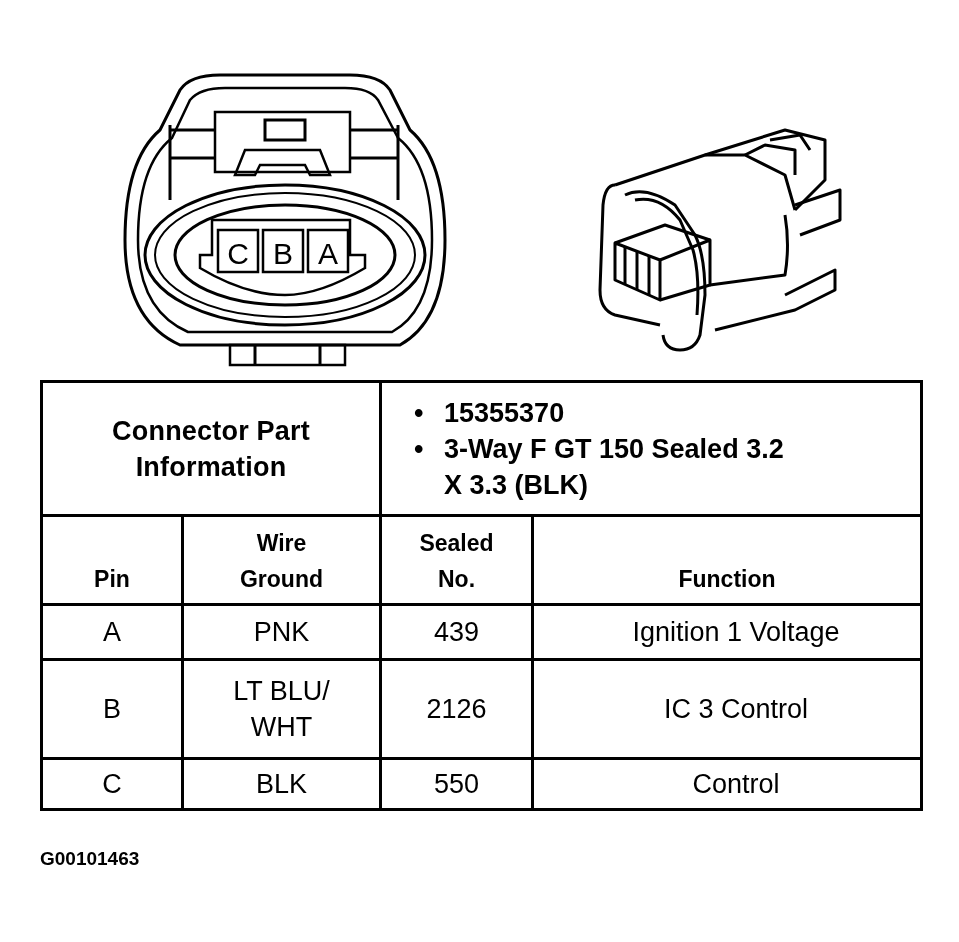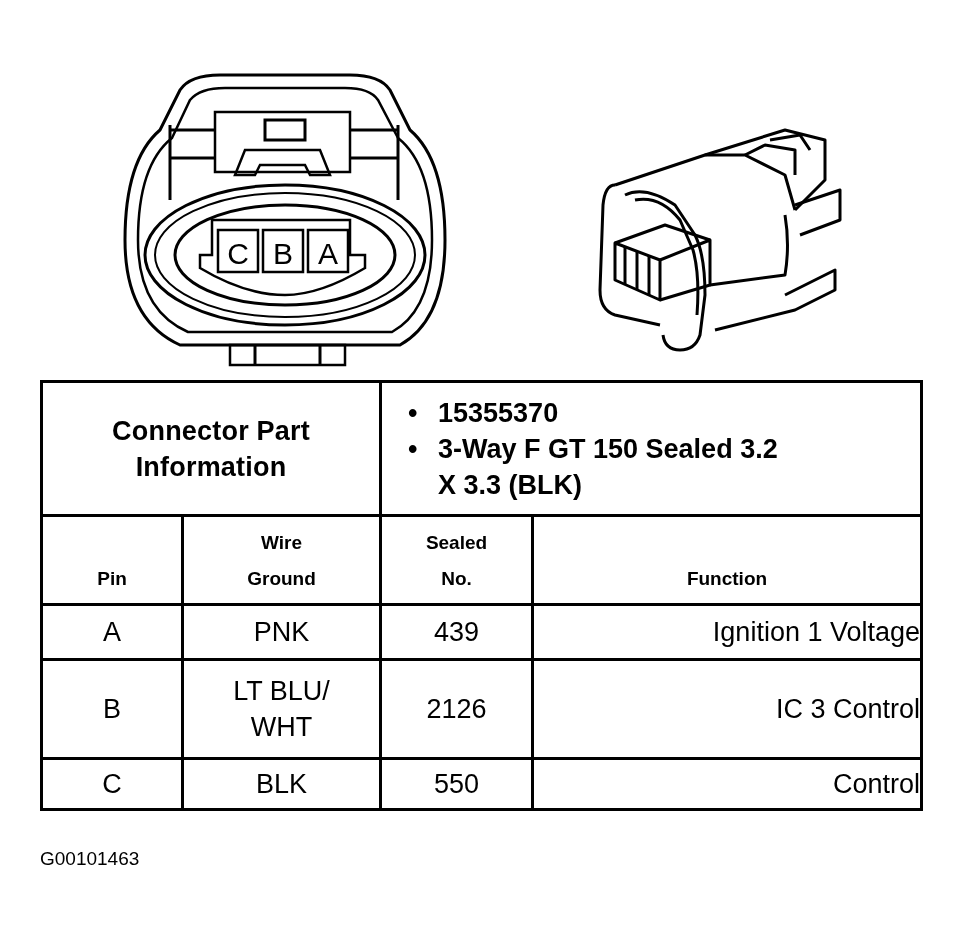--- a/index.html
+++ b/index.html
@@ -4,27 +4,27 @@
 <style>
   html, body { margin:0; padding:0; background:#ffffff; }
   body { width:959px; height:942px; position:relative; overflow:hidden; font-family:"Liberation Sans", sans-serif; color:#000; }
   .drawing { position:absolute; }
   #face-view { left:120px; top:70px; width:330px; height:300px; }
   #iso-view { left:585px; top:125px; width:265px; height:230px; }
   table.conn { position:absolute; left:40px; top:380px; width:880px; border-collapse:collapse; table-layout:fixed; }
   table.conn td { border:3px solid #000; padding:0; vertical-align:middle; }
   .hdr-label { font-weight:bold; font-size:27px; text-align:center; line-height:36px; letter-spacing:0.2px; }
   .info-cell { font-weight:bold; font-size:27px; line-height:36px; padding-left:52px !important; }
-  .info-cell ul { margin:4px; padding:0; list-style:none; }
+  .info-cell ul { margin:10px; padding:0; list-style:none; }
   .info-cell li { position:relative; }
   .info-cell li::before { content:"\2022"; position:absolute; left:-30px; top:0; }
-  .colhdr { font-weight:bold; font-size:19px; text-align:center; line-height:36px; vertical-align:bottom !important; padding-bottom:6px !important; }
+  .colhdr { font-weight:bold; font-size:23px; text-align:center; line-height:36px; vertical-align:bottom !important; padding-bottom:6px !important; }
   .cell { font-size:27px; text-align:center; line-height:36px; }
-  .cell.func { text-align:right; padding-left:18px !important;margin-left:48px; }
-  .fig-id { position:absolute; left:40px; top:848px; font-size:19px; }
+  .cell.func { text-align:center; padding-left:18px !important;margin-left:48px; }
+  .fig-id { position:absolute; left:40px; top:848px; font-size:19px;font-weight:bold; }
 </style>
 </head>
 <body>
 
 <svg id="face-view" class="drawing" viewBox="0 0 330 300">
   <g fill="none" stroke="#000" stroke-width="3">
 
     <path d="M60 20 Q70 5 100 5 L230 5 Q260 5 270 20 L290 60 Q325 90 325 170 Q325 250 280 275 L60 275 Q5 250 5 170 Q5 90 40 60 Z"></path>
     <path d="M70 30 Q80 18 105 18 L225 18 Q250 18 258 30 L278 68 Q312 95 312 170 Q312 240 272 262 L68 262 Q18 240 18 170 Q18 95 52 68 Z" stroke-width="2.5"></path>
 

